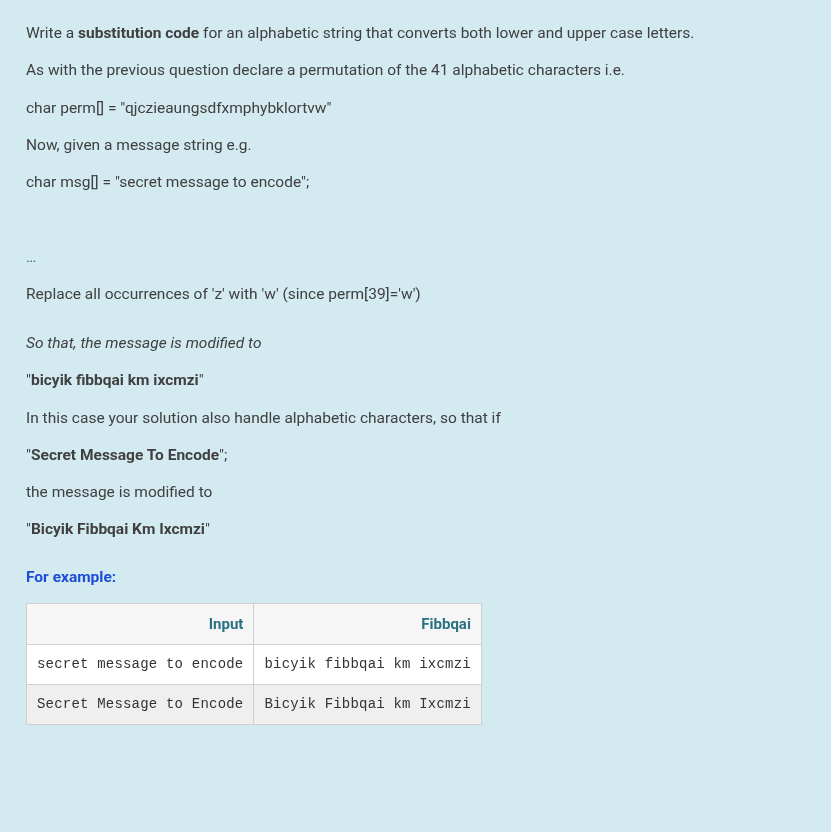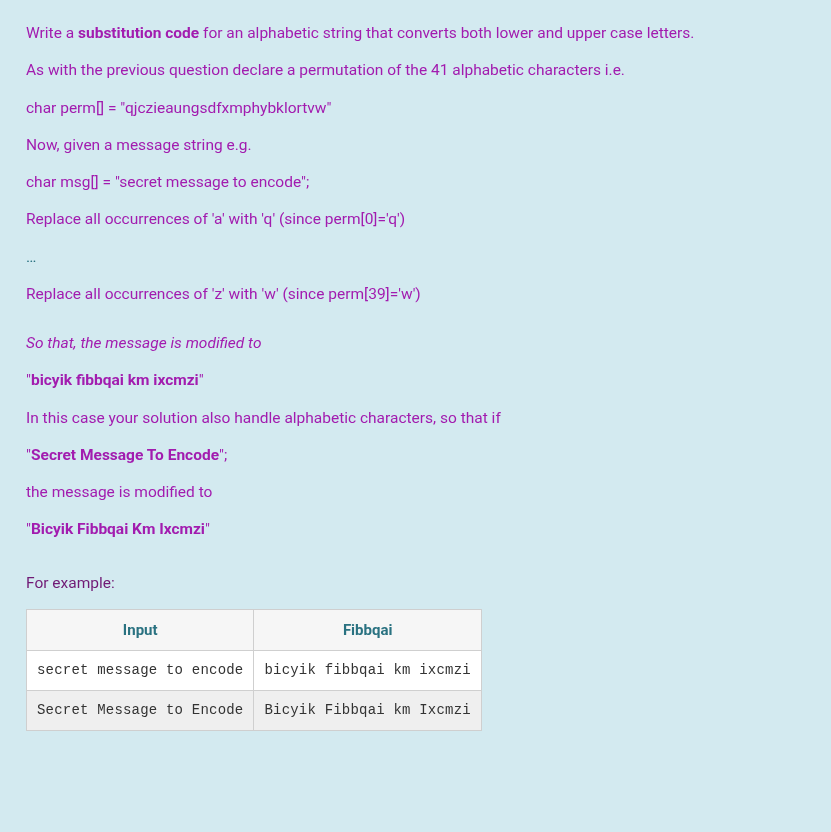--- a/index.html
+++ b/index.html
@@ -12,43 +12,43 @@
       background-color: #d3eaf0;
       width: 831px;
       height: 832px;
       padding: 22px 26px;
       color: #1e6b7a;
       font-size: 15.5px;
       line-height: 1.5;
     }
     p {
       margin-bottom: 14px;
-      color: #a21caf;
+      color: #404040;
     }
     .bold {
       font-weight: 700;
     }
     .ellipsis {
       margin-bottom: 14px;
       color: #2a7281;
     }
     .for-example {
-      font-weight: 400;
-      color: #701a75;
-      margin-top: 30px;
+      font-weight: 700;
+      color: #1d4ed8;
+      margin-top: 24px;
       margin-bottom: 14px;
     }
     table {
       border-collapse: collapse;
       background-color: #ffffff;
       margin-top: 4px;
     }
     th, td {
       border: 1px solid #cfcfcf;
-      text-align: center;
+      text-align: right;
       padding: 9px 10px;
     }
     th {
       background-color: #f6f6f6;
       color: #2a7281;
       font-weight: 700;
       font-size: 15px;
     }
     td {
       font-family: "Consolas", "Courier New", monospace;
@@ -76,21 +76,21 @@
 
 <p>As with the previous question declare a permutation of the 41 alphabetic characters i.e.</p>
 
 <p>char perm[] = "qjczieaungsdfxmphybklortvw"</p>
 
 <p>Now, given a message string e.g.</p>
 
 <p>char msg[] = "secret message to encode";</p>
 
 <p>
-  <span>Replace all occurrences of 'a' with 'q'  (since perm[0]='q')</span><br>
+  <br>
 </p>
 
 <p class="ellipsis">…</p>
 
 <p>Replace all occurrences of 'z' with 'w' (since perm[39]='w')</p>
 
 <p class="spacer-top">So that, the message is modified to</p>
 
 <p>
   <span>"</span><span class="bold">bicyik fibbqai km ixcmzi</span><span>"</span>

